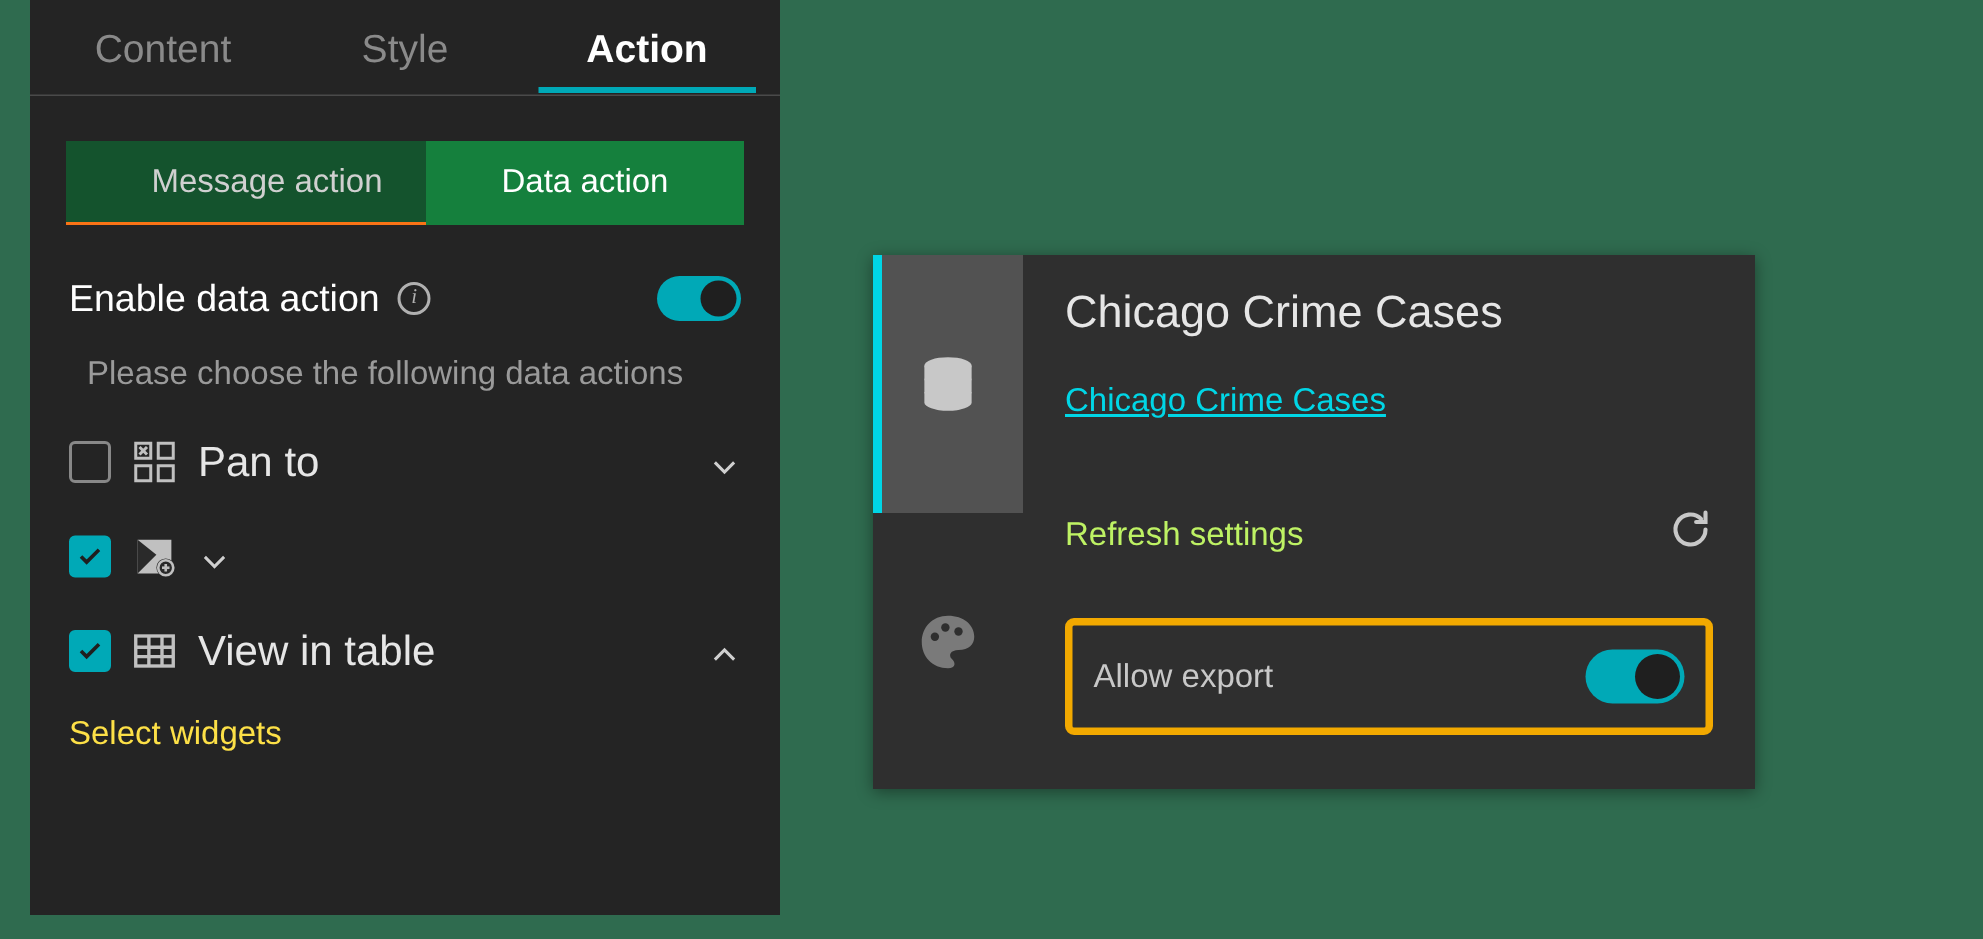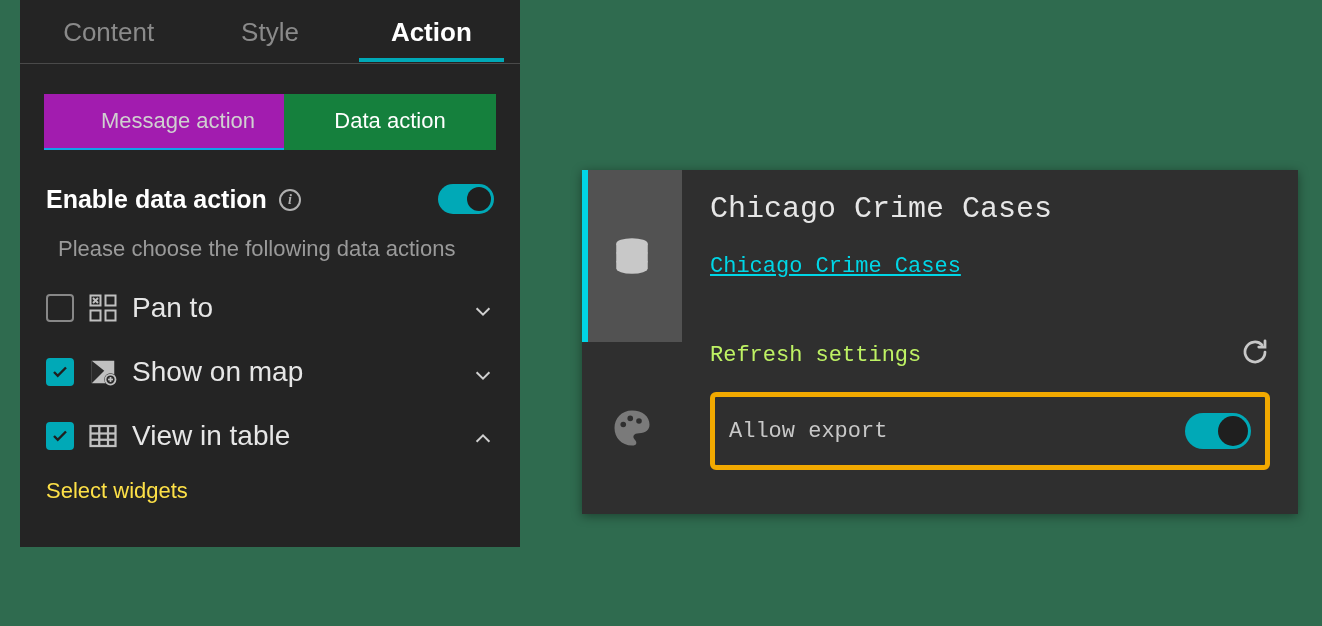--- a/index.html
+++ b/index.html
@@ -10,21 +10,21 @@
       height: 626px;
       position: relative;
     }
 
     
     .left-panel {
       position: absolute;
       left: 20px;
       top: 0;
       width: 500px;
-      height: 547px;
+      height: 610px;
       background: #242424;
       color: #e6e6e6;
       overflow: hidden;
     }
 
     .top-tabs {
       display: flex;
       border-bottom: 1px solid #4a4a4a;
       height: 64px;
       align-items: center;
@@ -56,36 +56,35 @@
       margin: 30px 24px 20px;
     }
     .sub-tab {
       flex: 1;
       text-align: center;
       font-size: 22px;
       padding: 14px 4px;
       cursor: pointer;
     }
     .sub-tab.inactive {
-      background: #a21caf;
+      background: #14532d;
       color: #d0d0d0;
-      border-bottom: 2px solid #0ea5e9;
+      border-bottom: 2px solid #f97316;
       padding-left: 32px;
     }
     .sub-tab.active {
       background: #15803d;
       color: #fff;
     }
 
     .enable-row {
       display: flex;
-      align-items: flex-end;
+      align-items: center;
       justify-content: space-between;
       padding: 14px 26px 8px;
-      font-weight: bold;
     }
     .enable-label {
       font-size: 25px;
       color: #fff;
       display: flex;
       align-items: center;
       gap: 12px;
     }
 
     .info-circle {
@@ -168,25 +167,24 @@
       font-size: 22px;
       color: #fde047;
       padding: 10px 26px 0;
     }
 
     
     .right-panel {
       position: absolute;
       left: 582px;
       top: 170px;
-      width: 716px;
+      width: 588px;
       background: #2f2f2f;
       display: flex;
       box-shadow: 0 2px 10px rgba(0,0,0,.4);
-      font-family: Liberation Mono, monospace;
     }
     .side-rail {
       width: 100px;
       display: flex;
       flex-direction: column;
     }
     .rail-item {
       height: 172px;
       display: flex;
       align-items: center;
@@ -235,21 +233,21 @@
     }
     .refresh-ico svg {
       width: 30px; height: 30px;
       stroke: #c8c8c8; fill: none; stroke-width: 2.2;
     }
 
     .highlight-box {
       border: 5px solid #f2a900;
       border-radius: 6px;
       padding: 16px 14px;
-      margin-top: 4px;
+      margin-top: 24px;
     }
     .allow-row {
       display: flex;
       align-items: center;
       justify-content: space-between;
       font-size: 22px;
       color: #c8c8c8;
     }
     .toggle.big {
       width: 66px; height: 36px;
@@ -319,21 +317,20 @@
       <div class="action-icon">
         <svg viewBox="0 0 24 24">
           <path d="M3 3 L21 3 L21 21 L3 21 Z" fill="#c0c0c0"></path>
           <path d="M3 3 L13 11 L3 21 Z" fill="#2a2a2a"></path>
           <circle cx="18" cy="18" r="5" fill="#2a2a2a"></circle>
           <circle cx="18" cy="18" r="4" fill="none" stroke="#c0c0c0" stroke-width="1.4"></circle>
           <line x1="18" y1="16" x2="18" y2="20" stroke="#c0c0c0" stroke-width="1.4"></line>
           <line x1="16" y1="18" x2="20" y2="18" stroke="#c0c0c0" stroke-width="1.4"></line>
         </svg>
       </div>
-      <div class="action-label">Show on map</div>
       <div class="chev">
         <svg viewBox="0 0 24 24">
             <polyline points="5 9 12 16 19 9"></polyline>
           </svg>
       </div>
     </div>
 
     <div class="action-item">
       <div class="cb checked">
         <svg viewBox="0 0 24 24">

